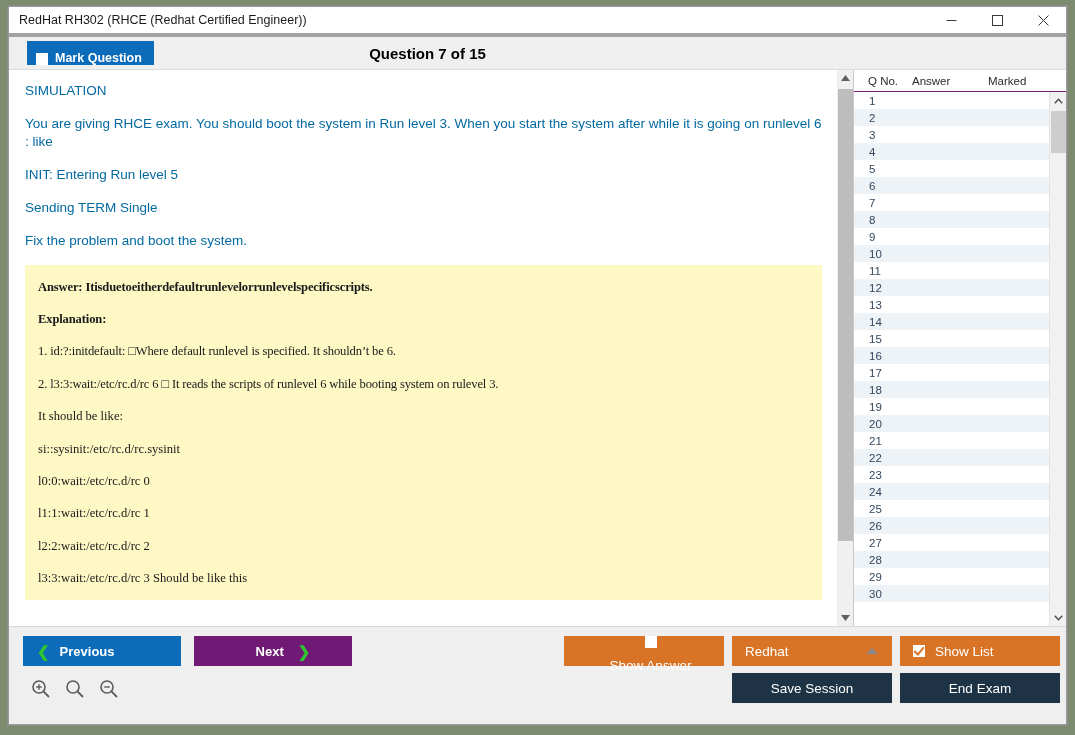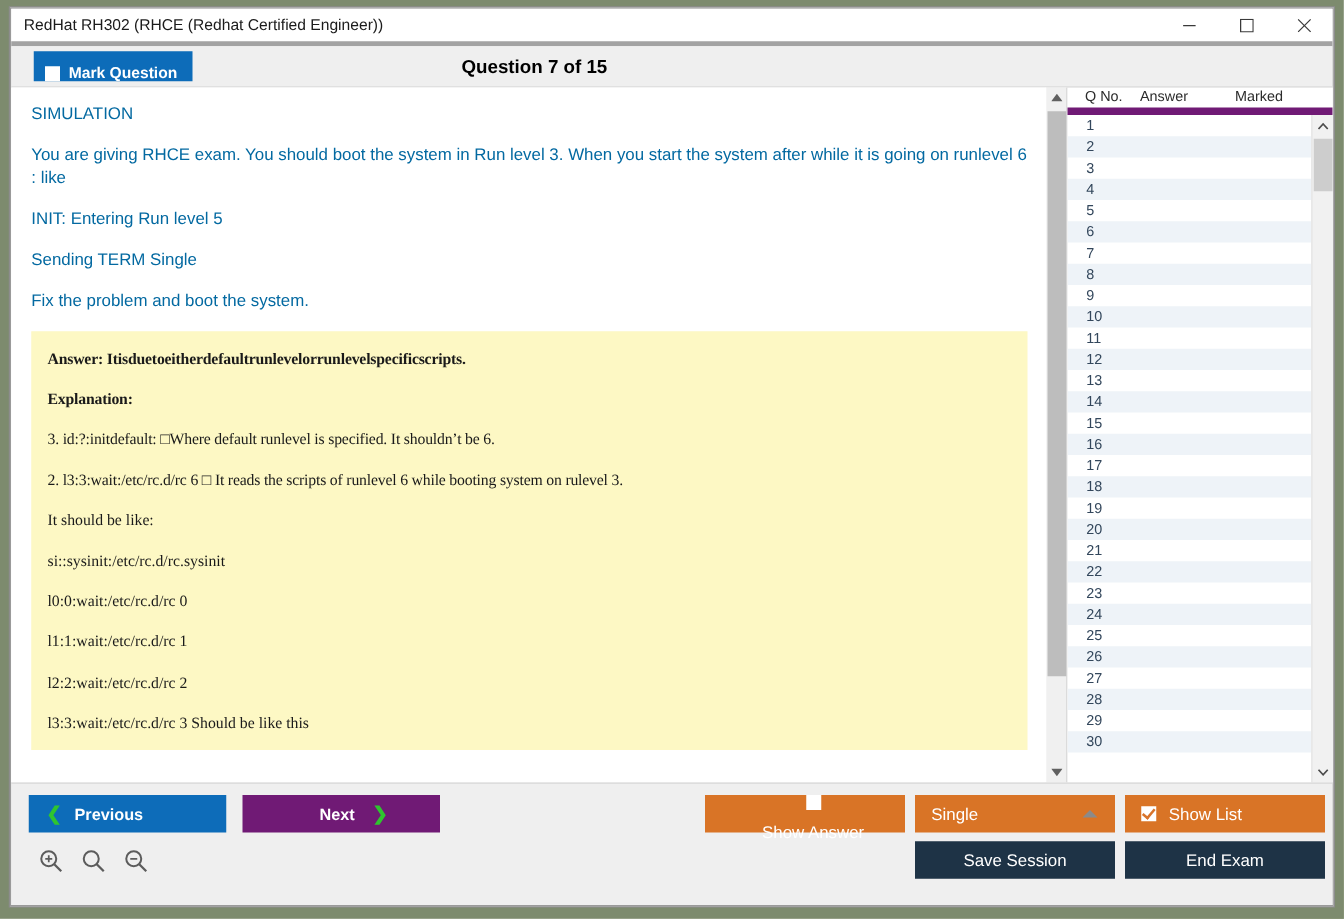--- a/index.html
+++ b/index.html
@@ -140,21 +140,21 @@
     flex: 0 0 213px; width: 213px;
     background: #ffffff;
     border-left: 1px solid #c8c8c8;
     display: flex; flex-direction: column;
     min-height: 0;
   }
   .list-header {
     flex: 0 0 22px; height: 22px;
     display: flex; align-items: center;
     font-size: 11.5px; color: #2b2b2b;
-    border-bottom: 6px solid #701a75;
+    border-bottom: 1px solid #701a75;
     background: #ffffff;
   }
   .lh-qno { width: 58px; padding-left: 14px; }
   .lh-ans { width: 70px; }
   .lh-mrk { flex: 1 1 auto; text-align: left; padding-left: 6px;}
   .list-body { flex: 1 1 auto; display: flex; min-height: 0; }
   .rows {
     flex: 1 1 auto; overflow: hidden; position: relative;
     background: #fff;
   }
@@ -279,21 +279,21 @@
       <div class="content">
         <div class="q-line">SIMULATION</div>
         <div class="q-line">You are giving RHCE exam. You should boot the system in Run level 3. When you start the system after while it is going on runlevel 6 : like</div>
         <div class="q-line">INIT: Entering Run level 5</div>
         <div class="q-line">Sending TERM Single</div>
         <div class="q-line">Fix the problem and boot the system.</div>
 
         <div class="answer-box">
           <div class="a-line bold cond">Answer: Itisduetoeitherdefaultrunlevelorrunlevelspecificscripts.</div>
           <div class="a-line bold cond">Explanation:</div>
-          <div class="a-line cond">3. id:?:initdefault: □Where default runlevel is specified. It shouldn’t be 6.</div>
+          <div class="a-line cond">1. id:?:initdefault: □Where default runlevel is specified. It shouldn’t be 6.</div>
           <div class="a-line cond">2. l3:3:wait:/etc/rc.d/rc 6 □ It reads the scripts of runlevel 6 while booting system on rulevel 3.</div>
           <div class="a-line">It should be like:</div>
           <div class="a-line">si::sysinit:/etc/rc.d/rc.sysinit</div>
           <div class="a-line">l0:0:wait:/etc/rc.d/rc 0</div>
           <div class="a-line">l1:1:wait:/etc/rc.d/rc 1</div>
           <div class="a-line">l2:2:wait:/etc/rc.d/rc 2</div>
           <div class="a-line">l3:3:wait:/etc/rc.d/rc 3 Should be like this</div>
         </div>
       </div>
 
@@ -442,21 +442,21 @@
       <span>Next</span>
       <span class="chev">❯</span>
     </button>
 
     <button class="btn btn-showanswer">
       <span class="cb-box"></span>
       <span>Show Answer</span>
     </button>
 
     <button class="btn btn-review">
-      <span>Single</span>
+      <span>Redhat</span>
       <span class="caret-up"></span>
     </button>
 
     <button class="btn btn-showlist">
       <span class="cb-box checked"></span>
       <span>Show List</span>
     </button>
 
     <button class="btn btn-save">
       <span>Save Session</span>

